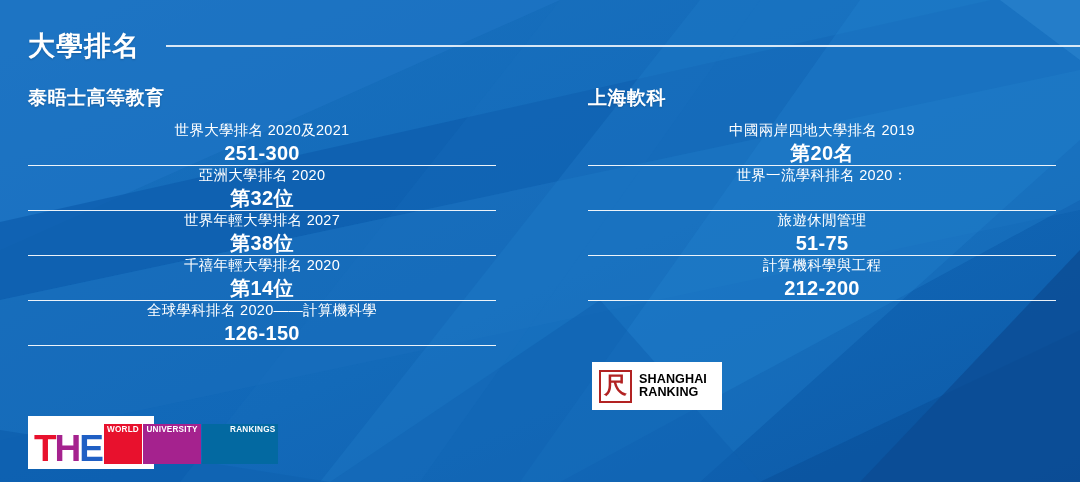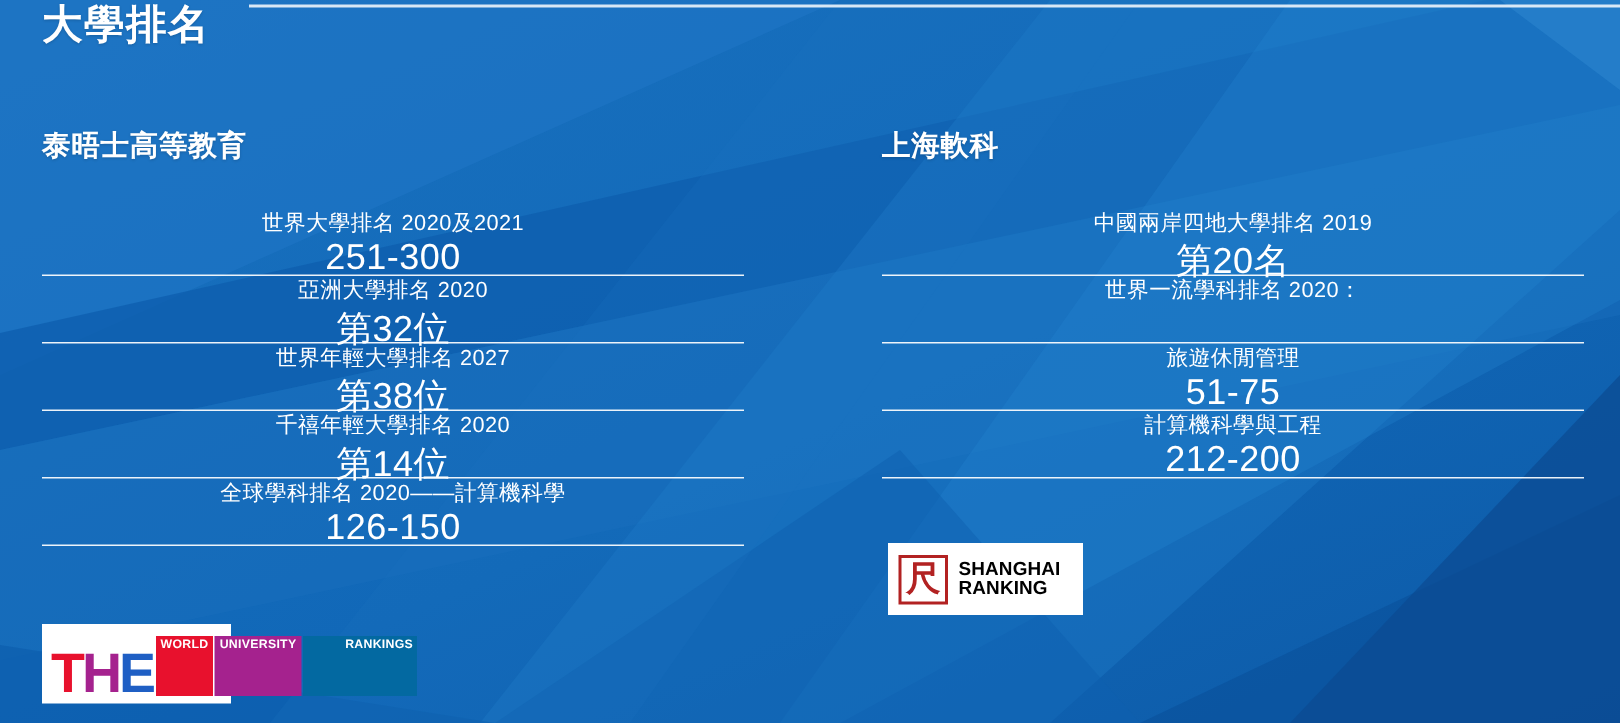--- a/index.html
+++ b/index.html
@@ -7,50 +7,50 @@
     width:1080px;height:482px;overflow:hidden;
     font-family:"Liberation Sans","DejaVu Sans",sans-serif;
     background:#0f63b4;
   }
   .slide{position:relative;width:1080px;height:482px;overflow:hidden;background:#1168b8;}
 
   
   .bg{position:absolute;inset:0;width:1080px;height:482px;}
 
   
-  .title-row{position:absolute;left:28px;top:3px;right:0;height:44px;display:flex;align-items:flex-start;}
+  .title-row{position:absolute;left:28px;top:24px;right:0;height:44px;display:flex;align-items:center;}
   .page-title{
     color:#ffffff;font-size:27px;font-weight:700;letter-spacing:1px;
     white-space:nowrap;line-height:1;text-shadow:0 1px 2px rgba(0,0,0,.18);
   }
   .title-rule{flex:1;height:2px;background:#e8f1fa;margin-left:26px;opacity:.92;}
 
   
   .col{position:absolute;top:88px;}
   .col-left{left:28px;width:468px;}
   .col-right{left:588px;width:468px;}
 
   .col-head{
     color:#ffffff;font-size:19px;font-weight:700;letter-spacing:.5px;
-    margin:0 0 32px 0;line-height:1;text-shadow:0 1px 2px rgba(0,0,0,.18);
+    margin:0 0 14px 0;line-height:1;text-shadow:0 1px 2px rgba(0,0,0,.18);
   }
 
   .row{
     display:flex;align-items:center;justify-content:space-between;
     height:45px;border-bottom:1.6px solid rgba(255,255,255,.92);
     box-sizing:border-box;
     flex-direction:column;
   }
   .row:first-of-type{border-top:none;}
   .row-label{
     color:#ffffff;font-size:14.5px;font-weight:400;white-space:nowrap;
     letter-spacing:.3px;
   }
   .row-value{
-    color:#ffffff;font-size:24px;font-weight:400;white-space:nowrap;
+    color:#ffffff;font-size:20px;font-weight:700;white-space:nowrap;
     letter-spacing:.3px;
   }
 
   
   .logo-the{
     position:absolute;left:28px;top:416px;width:126px;height:53px;
     background:#ffffff;box-sizing:border-box;padding:5px 6px;
   }
   .the-inner{display:flex;align-items:stretch;height:100%;}
   .the-letters{

